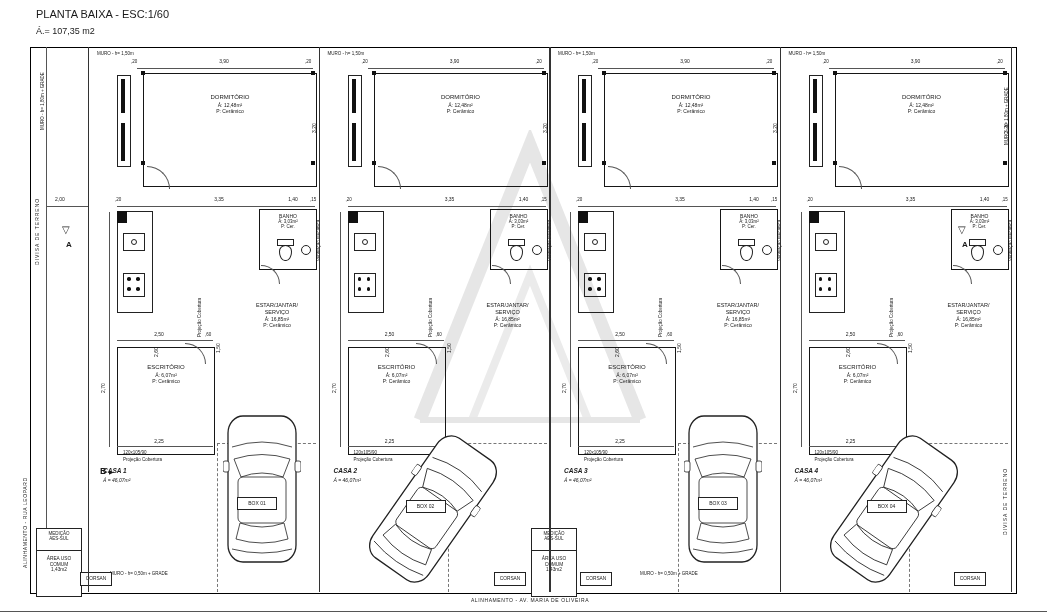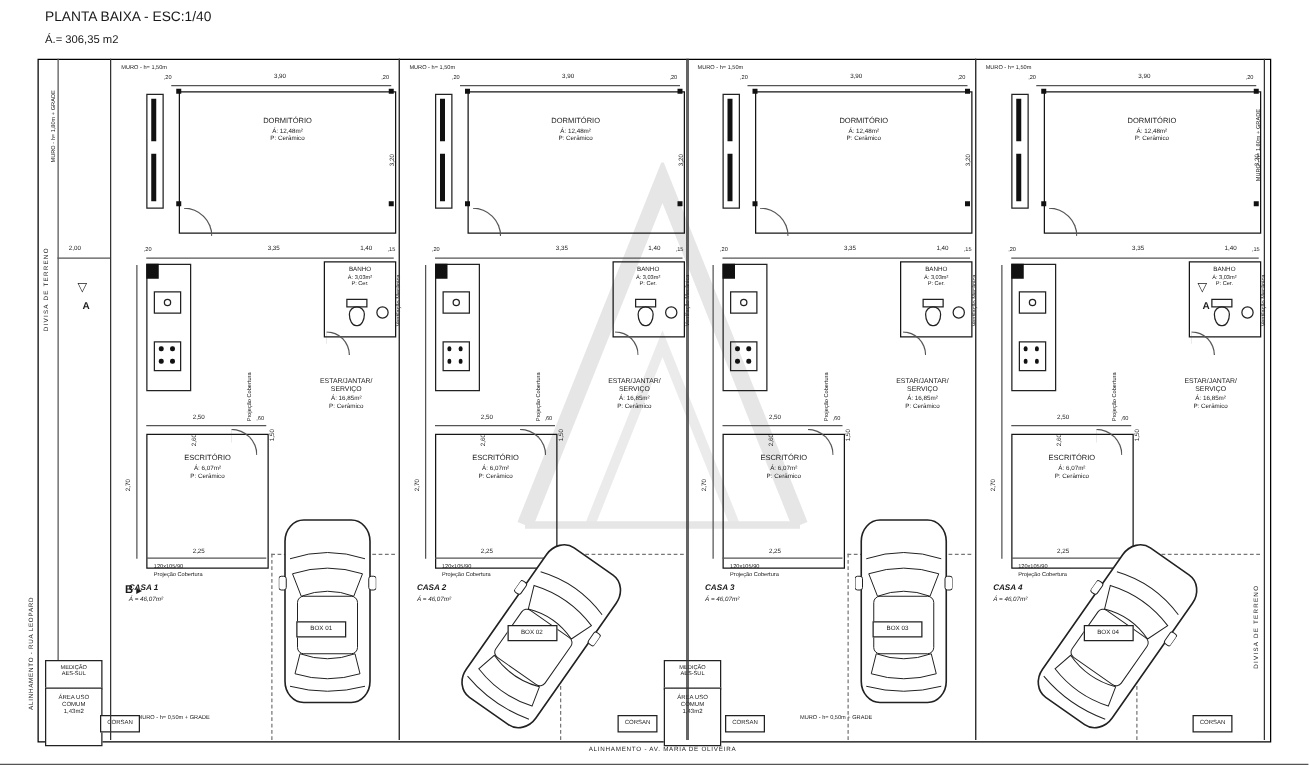--- a/index.html
+++ b/index.html
@@ -34,22 +34,22 @@
   .dot{width:4px;height:4px;border:0.8px solid #222;border-radius:50%}
   .burner{position:absolute;width:3.5px;height:3.5px;background:#111;border-radius:50%}
   .toilet{border:0.9px solid #222;border-radius:50% 50% 45% 45%/40% 40% 60% 60%}
   .wm{opacity:.85}
 </style>
 </head>
 <body>
 
 <div id="canvas">
 
-  <div class="a t11" style="left:36px;top:8px">PLANTA BAIXA - ESC:1/40</div>
-  <div class="a t9" style="left:36px;top:26px">Á.= 306,35 m2</div>
+  <div class="a t11" style="left:36px;top:8px">PLANTA BAIXA - ESC:1/60</div>
+  <div class="a t9" style="left:36px;top:26px">Á.= 107,35 m2</div>
 
   <svg class="a wm" style="left:400px;top:130px" width="260" height="300" viewBox="0 0 260 300">
     <path d="M20 290 L130 15 L240 290" stroke="#e2e2e2" stroke-width="13" fill="none"></path>
     <path d="M72 290 L130 145 L188 290" stroke="#e8e8e8" stroke-width="8" fill="none"></path>
     <path d="M20 290 L240 290" stroke="#e2e2e2" stroke-width="6"></path>
   </svg>
 
   <div class="a frame" style="left:30px;top:47px;width:985px;height:545px"></div>
   <div class="a dlv" style="left:46px;top:47px;height:545px"></div>
   <div class="a dl" style="left:0;top:611px;width:1047px"></div>

